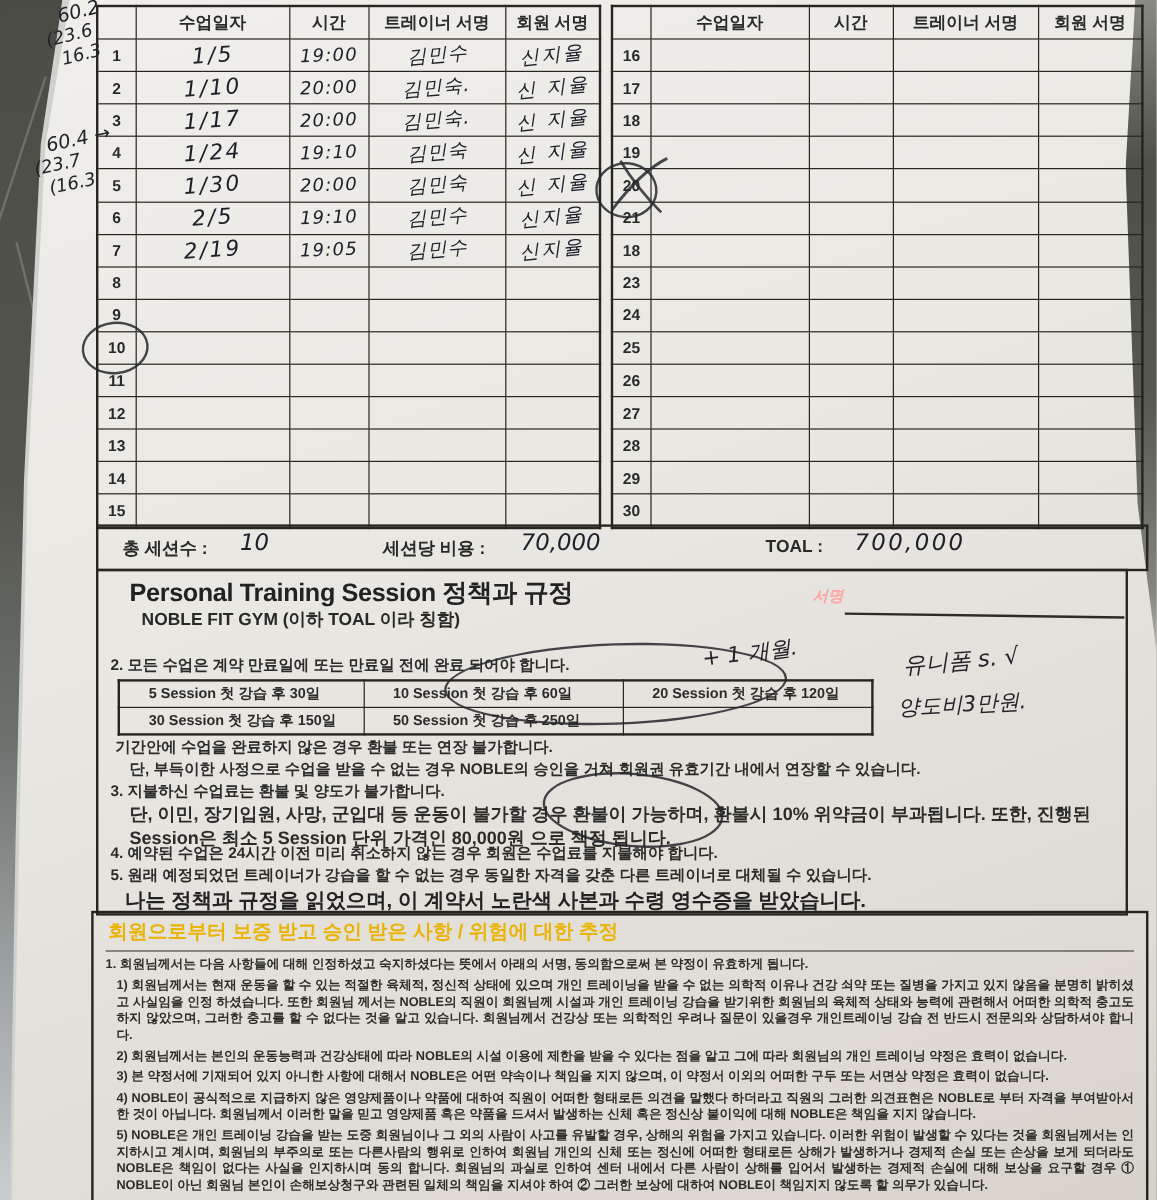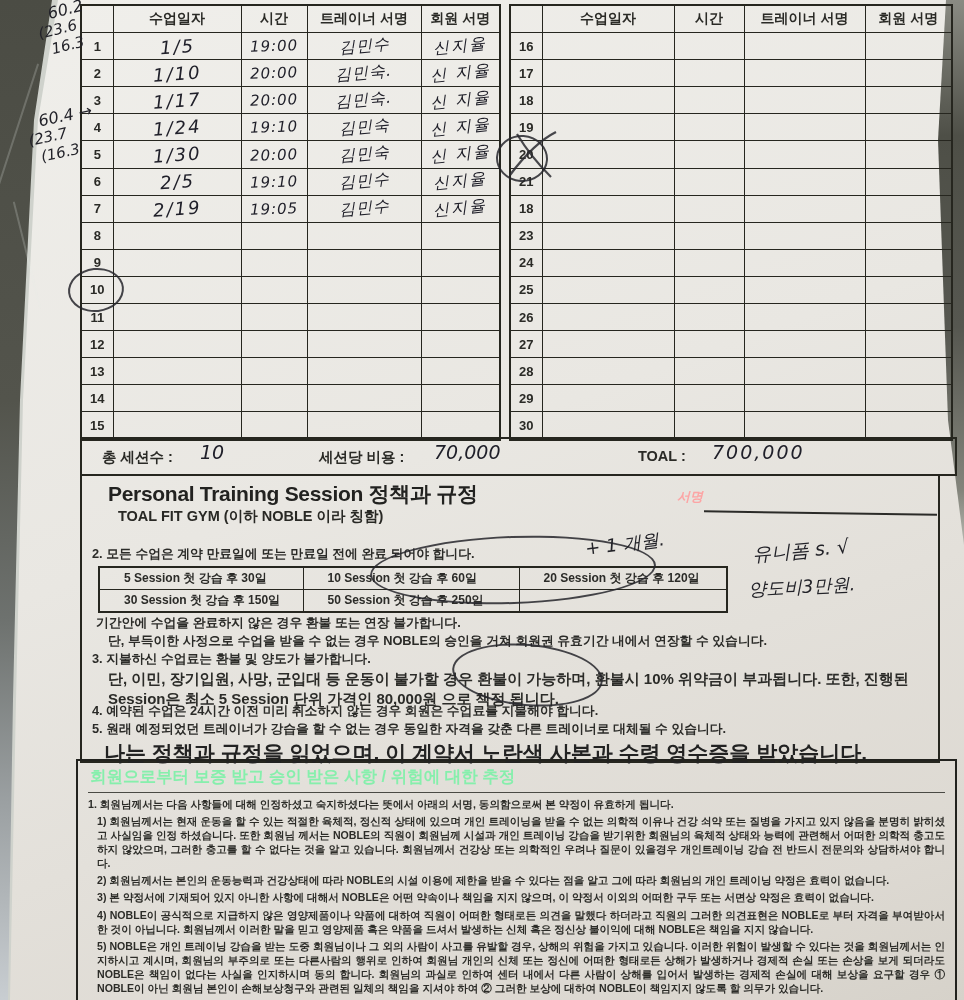--- a/index.html
+++ b/index.html
@@ -51,25 +51,25 @@
   .p-i1{left:10px;top:52px;}
   .p-i2{left:10px;top:70px;}
   #session-table{position:absolute;left:16px;top:90px;width:628px;border-collapse:collapse;border:2.2px solid #26261f;table-layout:fixed;}
   #session-table td{border:1.8px solid #26261f;height:21px;font-size:12px;font-weight:700;color:#2b2b28;padding:0 24px;white-space:nowrap;overflow:hidden;}
   .p-n1{left:14px;top:139px;}
   .p-n2{left:26px;top:157px;}
   .p-i3{left:10px;top:175px;}
   .p-i3s{position:absolute;left:26px;top:193px;width:824px;font-size:15px;font-weight:600;color:#2b2b28;line-height:1.3;}
   .p-i4{left:10px;top:227px;}
   .p-i5{left:10px;top:245px;}
-  .p-stmt{left:22px;top:263px;font-size:21px;font-weight:700;color:#222;text-align:center;}
+  .p-stmt{left:22px;top:263px;font-size:17px;font-weight:700;color:#222;text-align:center;}
   
   #risk-box{position:absolute;left:76px;top:759px;width:881px;height:300px;z-index:10;
     border:2.6px solid #22221e;padding:4px 10px 0 10px;box-sizing:border-box;}
-  .risk-title{font-size:16.5px;font-weight:700;color:#86efac;border-bottom:1.6px solid #4a4a44;
+  .risk-title{font-size:16.5px;font-weight:700;color:#eab308;border-bottom:1.6px solid #4a4a44;
     padding:1px 0 4px 2px;margin:0 0 4px 0;}
   .risk-p{font-size:10.6px;font-weight:600;color:#2c2c28;line-height:1.33;margin:3px 0;text-align:justify;}
   #risk-paragraphs p:nth-child(n+2){margin-left:9px;}
   
   .margin-note{position:absolute;z-index:11;font-family:"DejaVu Sans",sans-serif;font-style:italic;
     color:#23232a;line-height:1.15;}
   #margin-note-1{left:38px;top:2px;transform:rotate(-14deg);font-size:15px;}
   #margin-note-2{left:28px;top:108px;transform:rotate(-12deg);font-size:15px;}
   .margin-note span{display:block;white-space:nowrap;}
   .margin-note span:nth-child(1){margin-left:14px;font-size:16px;}
@@ -366,21 +366,21 @@
     <span class="t-label" style="left:237px">세션당 비용 :</span>
     <span class="t-val hw" style="left:352px">70,000</span>
     <span class="t-label" style="left:556px">TOAL :</span>
     <span class="t-val hw" style="left:630px;letter-spacing:2px">700,000</span>
   </div>
 
   <div id="policy-box">
     <div class="abs p-title">Personal Training Session 정책과 규정</div>
     <div class="abs p-sign">서명</div>
     <div class="sig-line"></div>
-    <div class="abs p-sub">TOAL FIT GYM (이하 NOBLE 이라 칭함)</div>
+    <div class="abs p-sub">NOBLE FIT GYM (이하 TOAL 이라 칭함)</div>
     <div class="abs p-item p-i2">2. 모든 수업은 계약 만료일에 또는 만료일 전에 완료 되어야 합니다.</div>
     <table id="session-table">
       <colgroup>
           <col style="width:204px">
           <col style="width:216px">
           <col style="width:208px">
         </colgroup>
       <tbody>
           <tr>
         <td>5 Session   첫 강습 후 30일</td>

